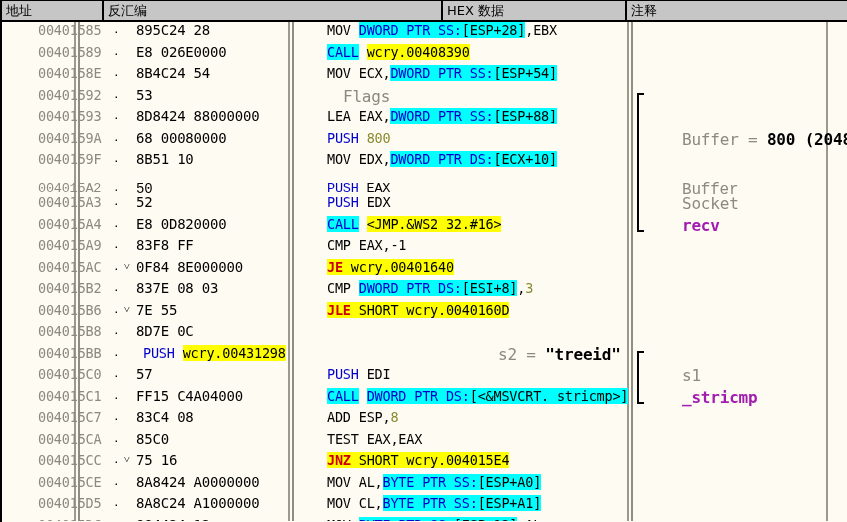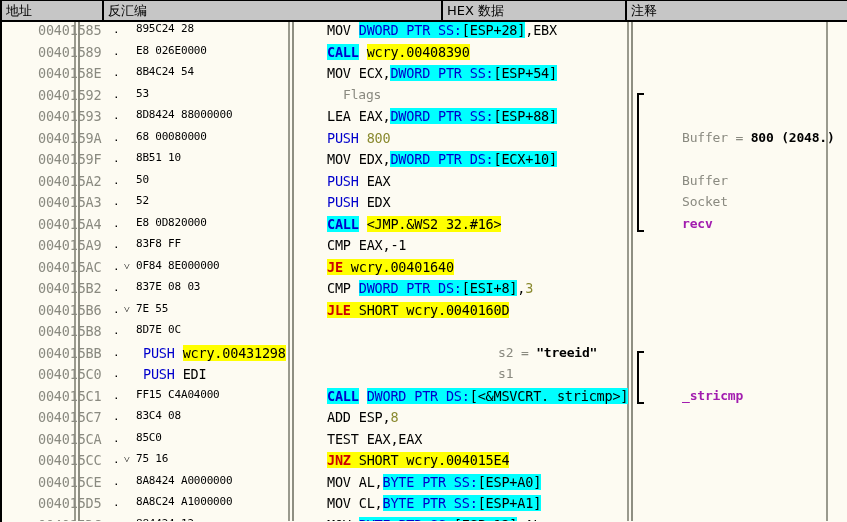--- a/index.html
+++ b/index.html
@@ -88,49 +88,49 @@
     box-sizing: border-box;
     padding-left: 7px;
     font-size: 12px;
     color: #000;
     letter-spacing: 1px;
   }
   .c-hex {
     width: 184px;
     flex: 0 0 184px;
     box-sizing: border-box;
-    font-size: 11px;
+    font-size: 14px;
     color: #000;
     letter-spacing: -0.2px;
   }
   .c-asm {
     width: 339px;
     flex: 0 0 339px;
     box-sizing: border-box;
     padding-left: 7px;
     font-size: 13.5px;
     color: #000;
     letter-spacing: -0.2px;
     overflow: hidden;
   }
   .c-cmt {
     flex: 1 1 auto;
     box-sizing: border-box;
     padding-left: 14px;
-    font-size: 13px;
+    font-size: 16px;
     color: #8a8a80;
     letter-spacing: -0.2px;
     overflow: hidden;
   }
 
   
   .t-plain   { color: #000; }
   .t-kw      { color: #0000cc; }            
   .t-jmp     { color: #cc0000; background: #ffff00; font-weight: bold; }
-  .t-callkw  { color: #0000cc; background: #00ffff; font-weight: bold; }
+  .t-callkw  { color: #0000cc; background: #00ffff; font-weight: normal; }
   .t-mem     { color: #0000cc; background: #00ffff; }
   .t-memtxt  { color: #000;    background: #00ffff; }
   .t-target  { color: #000;    background: #ffff00; }
   .t-imm     { color: #8a8a30; }
   .t-num     { color: #8a8a30; }
 
   
   .cmt-gray  { color: #8a8a80; }
   .cmt-black { color: #000; font-weight: bold; }
   .cmt-red   { color: #a21caf; font-weight: bold; }
@@ -216,21 +216,21 @@
         <div class="c-asm"><span class="t-kw">PUSH</span><span class="t-plain"> </span><span class="t-imm">800</span></div>
         <div class="c-cmt"><span class="cmt-text"><span class="cmt-gray">Buffer = </span><span class="cmt-black">800</span><span class="cmt-black"> (2048.)</span></span></div>
       </div>
       <div class="row" style="top: 0px;">
         <div class="c-addr">0040159F</div>
         <div class="c-mark"><span style="font-size:11px">.</span></div>
         <div class="c-hex">8B51 10</div>
         <div class="c-asm"><span class="t-plain">MOV </span><span class="t-plain">EDX,</span><span class="t-mem">DWORD PTR DS:</span><span class="t-memtxt">[ECX+10]</span></div>
         <div class="c-cmt"></div>
       </div>
-      <div class="row" style="top: 0px;">
+      <div class="row" style="top: 8px; font-family: Liberation Mono, monospace;">
         <div class="c-addr">004015A2</div>
         <div class="c-mark"><span style="font-size:11px">.</span></div>
         <div class="c-hex">50</div>
         <div class="c-asm"><span class="t-kw">PUSH</span><span class="t-plain"> </span><span class="t-plain">EAX</span></div>
         <div class="c-cmt"><span class="cmt-text"><span class="cmt-gray">Buffer</span></span></div>
       </div>
       <div class="row" style="top: 0px;">
         <div class="c-addr">004015A3</div>
         <div class="c-mark"><span style="font-size:11px">.</span></div>
         <div class="c-hex">52</div>
@@ -280,20 +280,21 @@
       </div>
       <div class="row" style="top: 0px;">
         <div class="c-addr">004015BB</div>
         <div class="c-mark"><span style="font-size:11px">.</span></div>
         <div class="c-asm"><span class="t-kw">PUSH</span><span class="t-plain"> </span><span class="t-target">wcry.00431298</span></div>
         <div class="c-cmt"><span class="cmt-text"><span class="cmt-gray">s2 = </span><span class="cmt-black">"treeid"</span></span></div>
       </div>
       <div class="row" style="top: 0px;">
         <div class="c-addr">004015C0</div>
         <div class="c-mark"><span style="font-size:11px">.</span></div>
+        <div class="c-hex">57</div>
         <div class="c-asm"><span class="t-kw">PUSH</span><span class="t-plain"> </span><span class="t-plain">EDI</span></div>
         <div class="c-cmt"><span class="cmt-text"><span class="cmt-gray">s1</span></span></div>
       </div>
       <div class="row" style="top: 0px;">
         <div class="c-addr">004015C1</div>
         <div class="c-mark"><span style="font-size:11px">.</span></div>
         <div class="c-hex">FF15 C4A04000</div>
         <div class="c-asm"><span class="t-callkw">CALL</span><span class="t-plain"> </span><span class="t-mem">DWORD PTR </span><span class="t-mem">DS:</span><span class="t-memtxt">[&lt;&amp;MSVCRT._stricmp&gt;]</span></div>
         <div class="c-cmt"><span class="cmt-text"><span class="cmt-red">_stricmp</span></span></div>
       </div>

